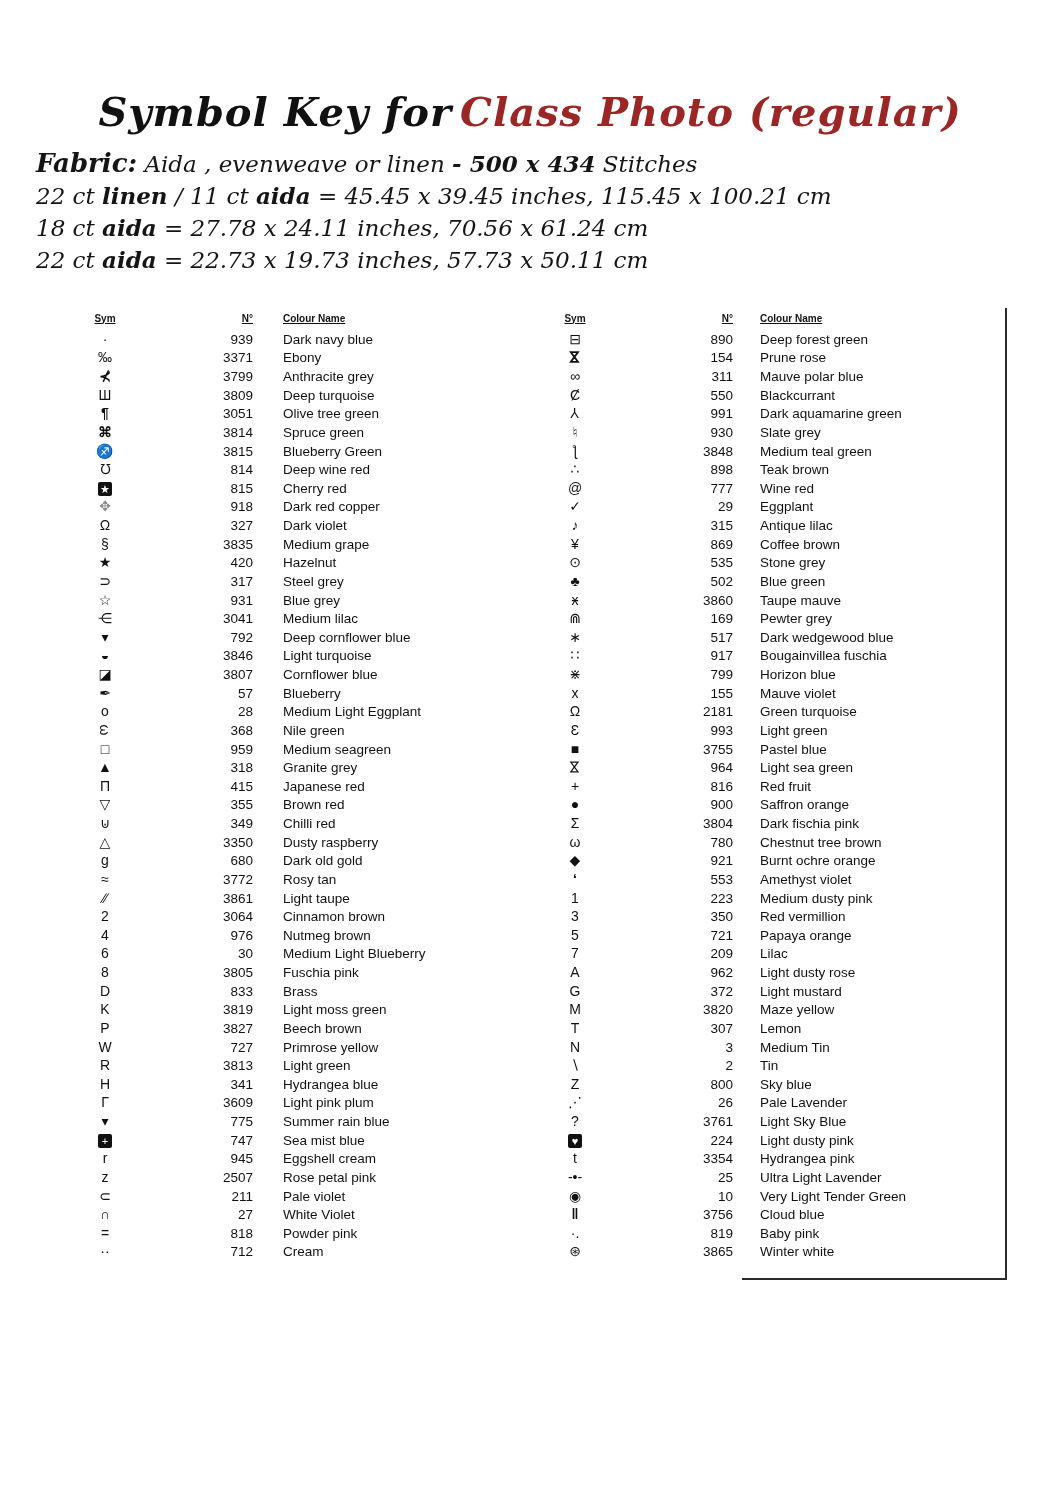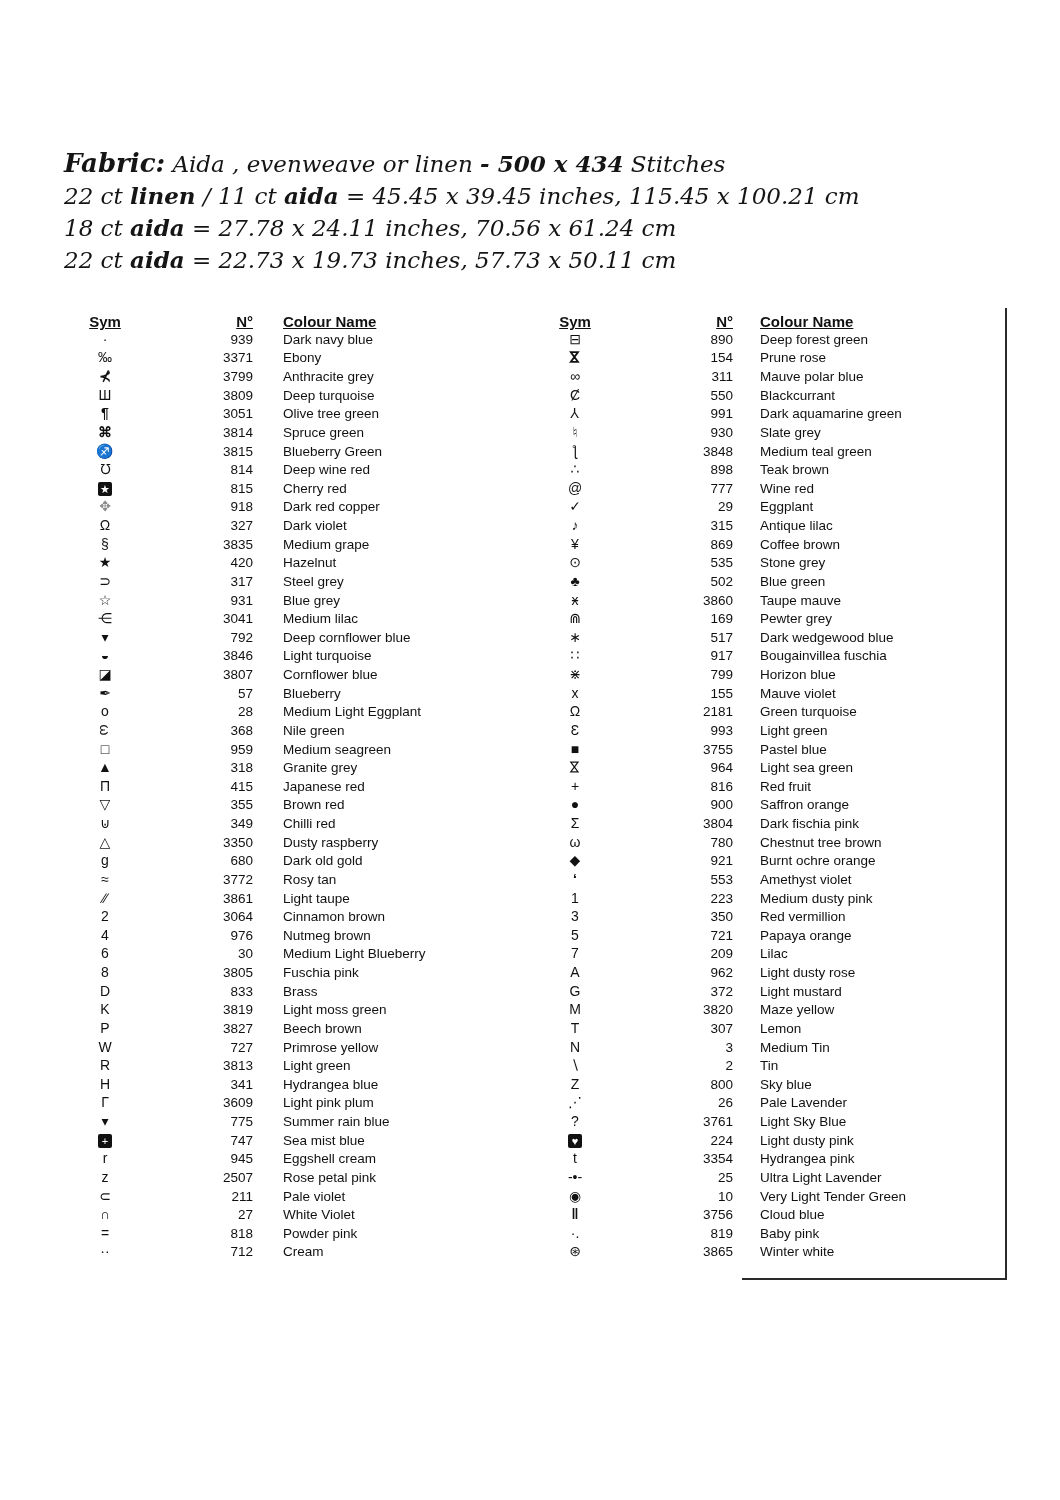--- a/index.html
+++ b/index.html
@@ -8,30 +8,30 @@
 
   
   .title{position:absolute;top:88px;left:0;width:100%;text-align:center;
          font-family:"DejaVu Serif",serif;font-style:italic;font-weight:bold;
          font-size:40px;letter-spacing:1px;white-space:nowrap;}
   .title .t-name{padding-left:8px;}
 
   
   .fabric{position:absolute;left:36px;top:148px;
           font-family:"DejaVu Serif",serif;font-style:italic;
-          font-size:23px;line-height:31px;color:#151515;white-space:nowrap;margin-left:28px;}
+          font-size:23px;line-height:31px;color:#151515;white-space:nowrap;}
   .fabric .b{font-weight:bold;}
   .fabric .lg{font-size:26px;}
 
   
   .ktable{position:absolute;top:306px;}
   #left-table{left:60px;width:440px;}
   #right-table{left:535px;width:450px;}
-  .khead{display:flex;height:24px;align-items:flex-end;
-         font-weight:bold;font-size:15px;}
+  .khead{display:flex;height:24px;align-items:center;
+         font-weight:bold;font-size:10px;}
   .khead span{text-decoration:underline;}
   .krow{display:flex;height:18.64px;align-items:center;font-size:13.5px;}
   .cell{display:block;}
   .c-sym{width:90px;text-align:center;}
   #right-table .c-sym{width:80px;}
   .c-num{width:103px;text-align:right;}
   #right-table .c-num{width:118px;}
   .c-name{padding-left:30px;white-space:nowrap;}
   #right-table .c-name{padding-left:27px;}
 
@@ -43,20 +43,23 @@
 
   
   .vline{position:absolute;left:1005px;top:308px;width:2px;height:972px;background:#2a2a2a;}
   .bline{position:absolute;left:742px;top:1278px;width:265px;height:2px;background:#2a2a2a;}
 </style>
 </head>
 <body>
 
 <div class="page">
 
+  <div class="title">
+    <span class="t-prefix">Symbol Key for</span><span class="t-name" style="color: rgb(155, 38, 38);">Class Photo (regular)</span>
+  </div>
 
   <div class="fabric">
       <div class="fabric-line"><span class="b lg">Fabric:</span><span>  Aida , evenweave or  linen </span><span class="b">- 500 x 434</span><span> Stitches</span></div>
       <div class="fabric-line"><span>22 ct </span><span class="b">linen</span><span> / 11 ct </span><span class="b">aida</span><span> = 45.45 x 39.45 inches, 115.45 x 100.21 cm</span></div>
       <div class="fabric-line"><span>18 ct </span><span class="b">aida</span><span>  = 27.78 x 24.11 inches, 70.56 x 61.24 cm</span></div>
       <div class="fabric-line"><span>22 ct </span><span class="b">aida</span><span> = 22.73 x 19.73 inches, 57.73 x 50.11 cm</span></div>
     </div>
 
   <div class="ktable" id="left-table">
     <div class="khead">

